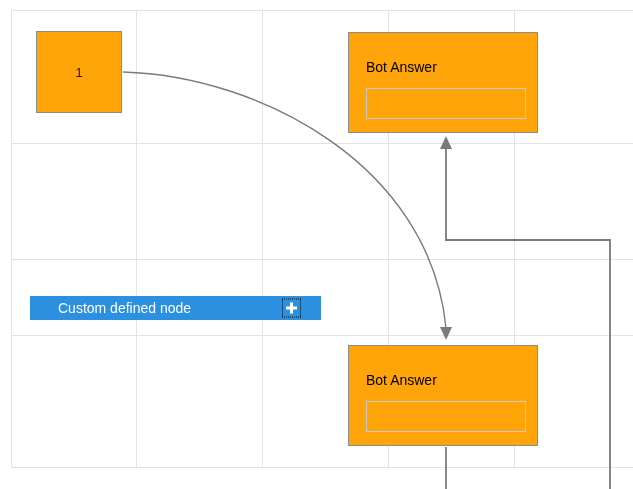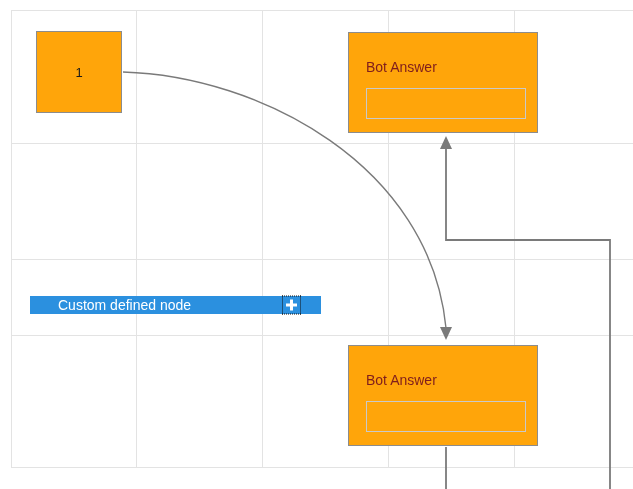--- a/index.html
+++ b/index.html
@@ -39,21 +39,21 @@
     transform: translateY(-50%);
     text-align: center;
     font-size: 13px;
     color: #1a1a1a;
   }
   .node-title {
     position: absolute;
     left: 17px;
     top: 26px;
     font-size: 14px;
-    color: #7f1d1d;
+    color: #000000;
     white-space: nowrap;
   }
   .node-slot {
     position: absolute;
     box-sizing: border-box;
     left: 17px;
     right: 11px;
     top: 55px;
     height: 31px;
     border: 1px solid #c9c9c9;
@@ -140,21 +140,21 @@
   <div class="node" id="node-bot-answer-top" style="left: 348px; top: 32px; width: 190px; height: 101px; background: rgb(255, 165, 10); border-color: rgb(140, 140, 140);">
     <div class="node-title">Bot Answer</div>
     <div class="node-slot"></div>
   </div>
 
   <div class="node" id="node-bot-answer-bottom" style="left: 348px; top: 345px; width: 190px; height: 101px; background: rgb(255, 165, 10); border-color: rgb(140, 140, 140);">
     <div class="node-title">Bot Answer</div>
     <div class="node-slot"></div>
   </div>
 
-  <div class="palette-bar" id="palette-bar" style="left: 30px; top: 296px; width: 291px; height: 18px; background: rgb(43, 144, 223);">
+  <div class="palette-bar" id="palette-bar" style="left: 30px; top: 296px; width: 291px; height: 24px; background: rgb(43, 144, 223);">
     <div class="palette-label" style="color: rgb(255, 255, 255);">Custom defined node</div>
     <div class="palette-add">
       <span class="plus-h"></span>
       <span class="plus-v"></span>
     </div>
   </div>
 
 </div>
 
 </body></html>

